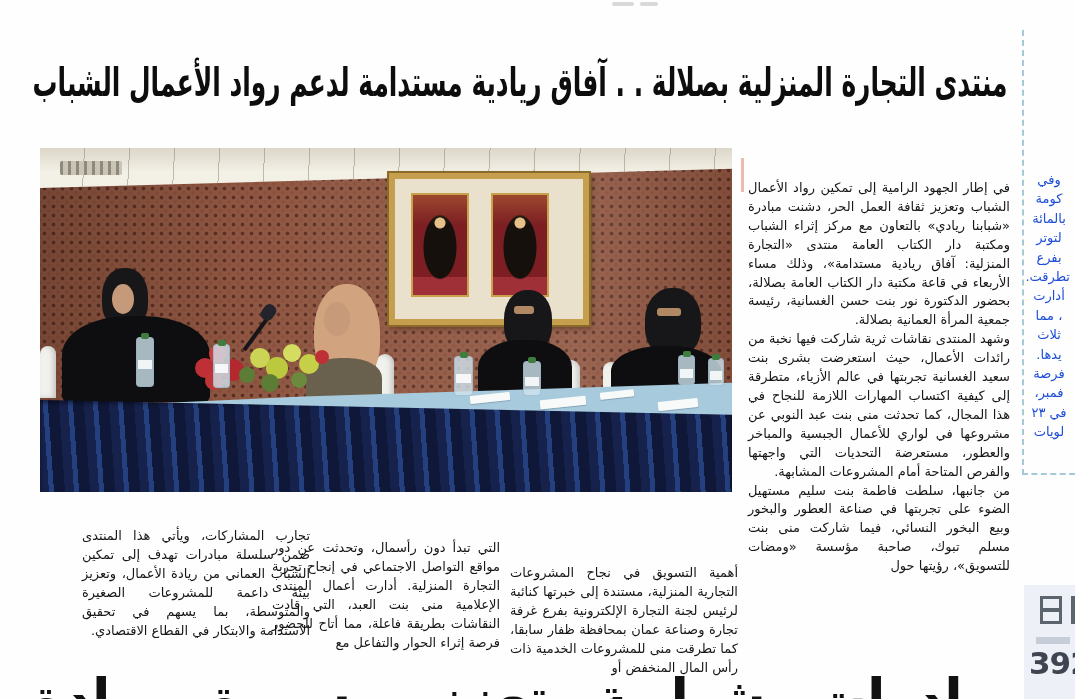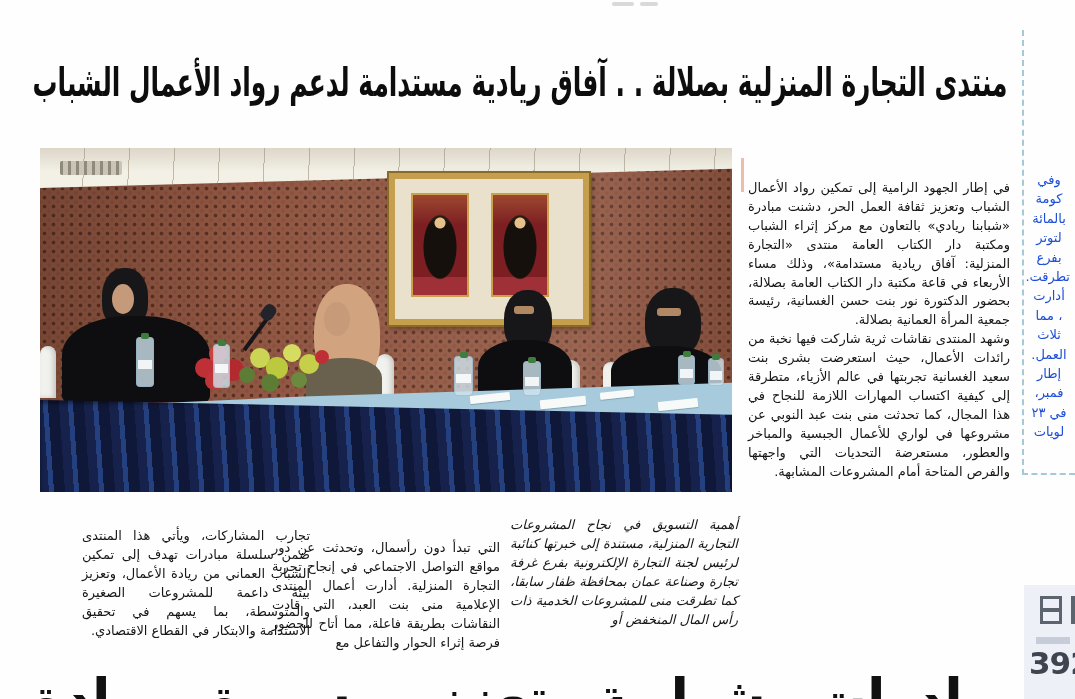--- a/index.html
+++ b/index.html
@@ -61,21 +61,21 @@
   .fl{position:absolute;border-radius:50%;}
 
   
   .caption{position:absolute;left:285px;top:505px;width:425px;direction:rtl;text-align:center;
         font-size:13.5px;font-weight:600;color:#1d1d1d;}
 
   
   .col{position:absolute;direction:rtl;text-align:justify;font-size:13px;line-height:18.9px;color:#161616;}
   .col p{margin:0;}
   .col-1{left:748px;top:179px;width:262px;}
-  .col-2{left:510px;top:516px;width:228px;font-style:italic;}
+  .col-2{left:510px;top:564px;width:228px;}
   .col-3{left:272px;top:539px;width:228px;}
   .col-4{left:34px;top:527px;width:228px;margin-left:48px;}
 
   
   .fragment-box{position:absolute;left:1022px;top:30px;width:70px;height:443px;
         border-left:2px dashed #a5c9d6;border-bottom:2px dashed #a5c9d6;}
   .fragment-lines{position:absolute;left:4px;top:140px;width:42px;direction:rtl;text-align:center;
         font-size:13px;line-height:19.4px;color:#1d4ed8;}
 
   
@@ -183,20 +183,21 @@
     <div class="paper" style="left:500px;top:250px;width:46px;height:9px;"></div>
     <div class="paper" style="left:560px;top:243px;width:34px;height:7px;"></div>
     <div class="paper" style="left:618px;top:252px;width:40px;height:9px;"></div>
   </figure>
 
 
   <section>
     <div class="col col-1">
       <p>في إطار الجهود الرامية إلى تمكين رواد الأعمال الشباب وتعزيز ثقافة العمل الحر، دشنت مبادرة «شبابنا ريادي» بالتعاون مع مركز إثراء الشباب ومكتبة دار الكتاب العامة منتدى «التجارة المنزلية: آفاق ريادية مستدامة»، وذلك مساء الأربعاء في قاعة مكتبة دار الكتاب العامة بصلالة، بحضور الدكتورة نور بنت حسن الغسانية، رئيسة جمعية المرأة العمانية بصلالة.</p>
       <p>وشهد المنتدى نقاشات ثرية شاركت فيها نخبة من رائدات الأعمال، حيث استعرضت بشرى بنت سعيد الغسانية تجربتها في عالم الأزياء، متطرقة إلى كيفية اكتساب المهارات اللازمة للنجاح في هذا المجال، كما تحدثت منى بنت عبد النوبي عن مشروعها في لواري للأعمال الجبسية والمباخر والعطور، مستعرضة التحديات التي واجهتها والفرص المتاحة أمام المشروعات المشابهة.</p>
+      <p>من جانبها، سلطت فاطمة بنت سليم مستهيل الضوء على تجربتها في صناعة العطور والبخور وبيع البخور النسائي، فيما شاركت منى بنت مسلم تبوك، صاحبة مؤسسة «ومضات للتسويق»، رؤيتها حول</p>
     </div>
     <div class="col col-2">
       <p>أهمية التسويق في نجاح المشروعات التجارية المنزلية، مستندة إلى خبرتها كنائبة لرئيس لجنة التجارة الإلكترونية بفرع غرفة تجارة وصناعة عمان بمحافظة ظفار سابقا، كما تطرقت منى للمشروعات الخدمية ذات رأس المال المنخفض أو</p>
     </div>
     <div class="col col-3">
       <p>التي تبدأ دون رأسمال، وتحدثت عن دور مواقع التواصل الاجتماعي في إنجاح تجربة التجارة المنزلية. أدارت أعمال المنتدى الإعلامية منى بنت العبد، التي قادت النقاشات بطريقة فاعلة، مما أتاح للحضور فرصة إثراء الحوار والتفاعل مع</p>
     </div>
     <div class="col col-4">
       <p>تجارب المشاركات، ويأتي هذا المنتدى ضمن سلسلة مبادرات تهدف إلى تمكين الشباب العماني من ريادة الأعمال، وتعزيز بيئة داعمة للمشروعات الصغيرة والمتوسطة، بما يسهم في تحقيق الاستدامة والابتكار في القطاع الاقتصادي.</p>
     </div>
@@ -206,22 +207,22 @@
     <div class="fragment-lines">
       <div>وفي</div>
       <div>كومة</div>
       <div>بالمائة</div>
       <div>لتوتر</div>
       <div>بفرع</div>
       <div>تطرقت.</div>
       <div>أدارت</div>
       <div>، مما</div>
       <div>ثلاث</div>
-      <div>العمل.</div>
-      <div>إطار</div>
+      <div>يدها.</div>
+      <div>فرصة</div>
       <div>فمبر،</div>
       <div>في ٢٣</div>
       <div>لويات</div>
     </div>
   </div>
 
   <div class="ticker">
     <div class="kanji"></div>
     <div class="kanji-sliver"></div>
     <div class="ticker-bar"></div>

